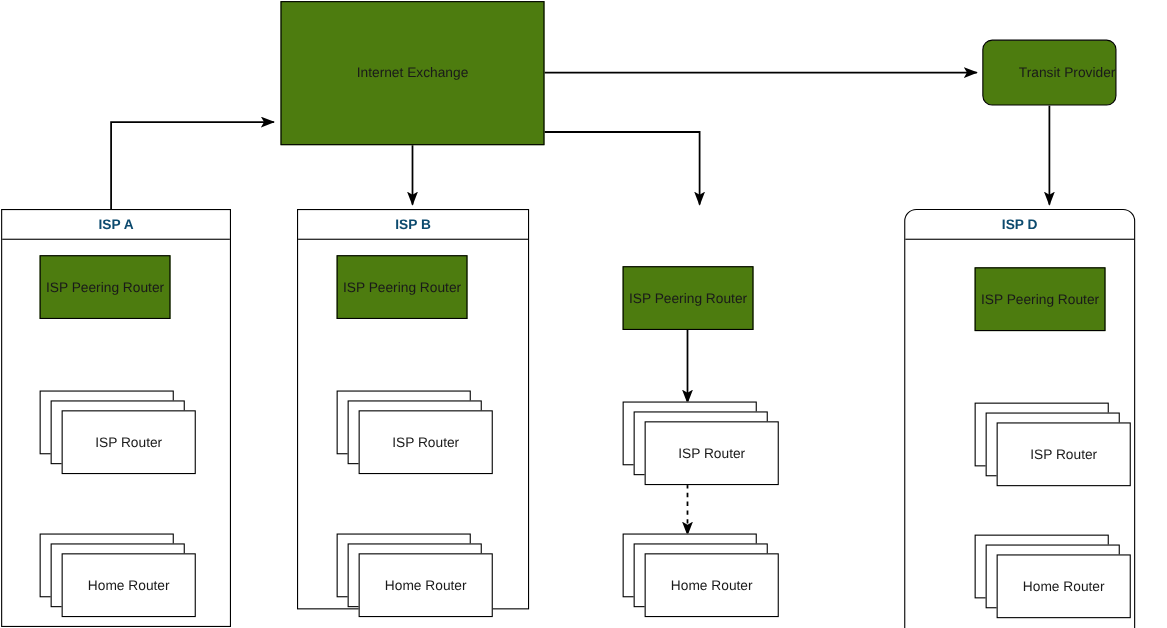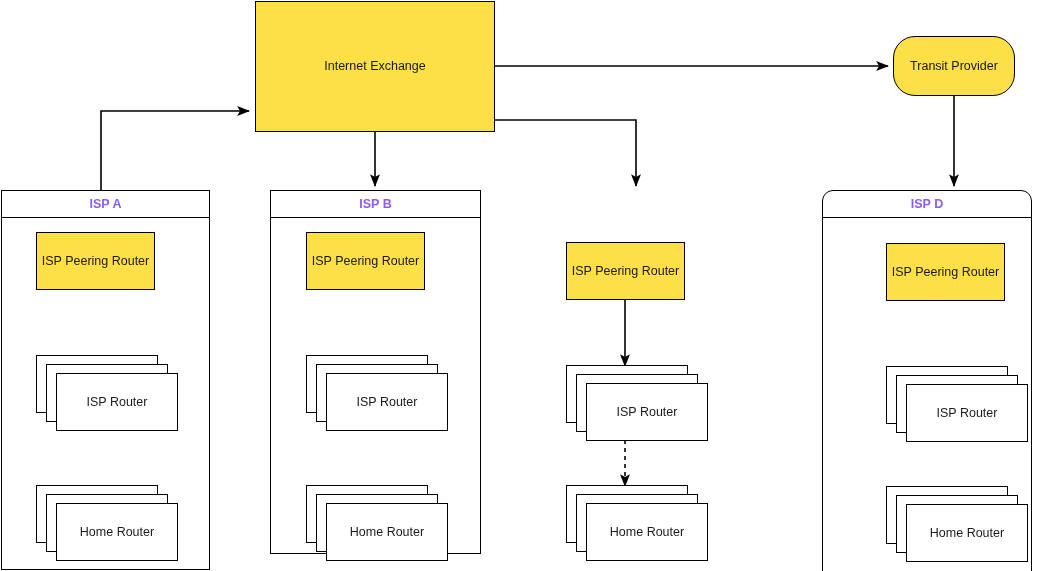--- a/index.html
+++ b/index.html
@@ -20,48 +20,49 @@
     left: 0;
     top: 0;
     width: 1061px;
     height: 571px;
     pointer-events: none;
   }
   .node {
     position: absolute;
     box-sizing: border-box;
     border: 1.6px solid #000000;
-    background: #fde047;
+    background: #4d7c0f;
     display: flex;
     align-items: center;
     justify-content: center;
     text-align: center;
     font-size: 12.5px;
     color: #1a1a1a;
     line-height: 1.2;
   }
   .rounded {
-    border-radius: 22px;
+    border-radius: 9px;
+    justify-content: flex-end;
   }
   .isp-container {
     position: absolute;
     box-sizing: border-box;
     border: 1.6px solid #000000;
     background: #ffffff;
   }
   .isp-title {
     box-sizing: border-box;
     height: 27px;
     border-bottom: 1.6px solid #000000;
     display: flex;
     align-items: center;
     justify-content: center;
     font-size: 12.5px;
     font-weight: bold;
-    color: #8b5cf6;
+    color: #0c4a6e;
   }
   .stack {
     position: absolute;
   }
   .stack .layer {
     position: absolute;
     box-sizing: border-box;
     border: 1.6px solid #000000;
     background: #ffffff;
   }

